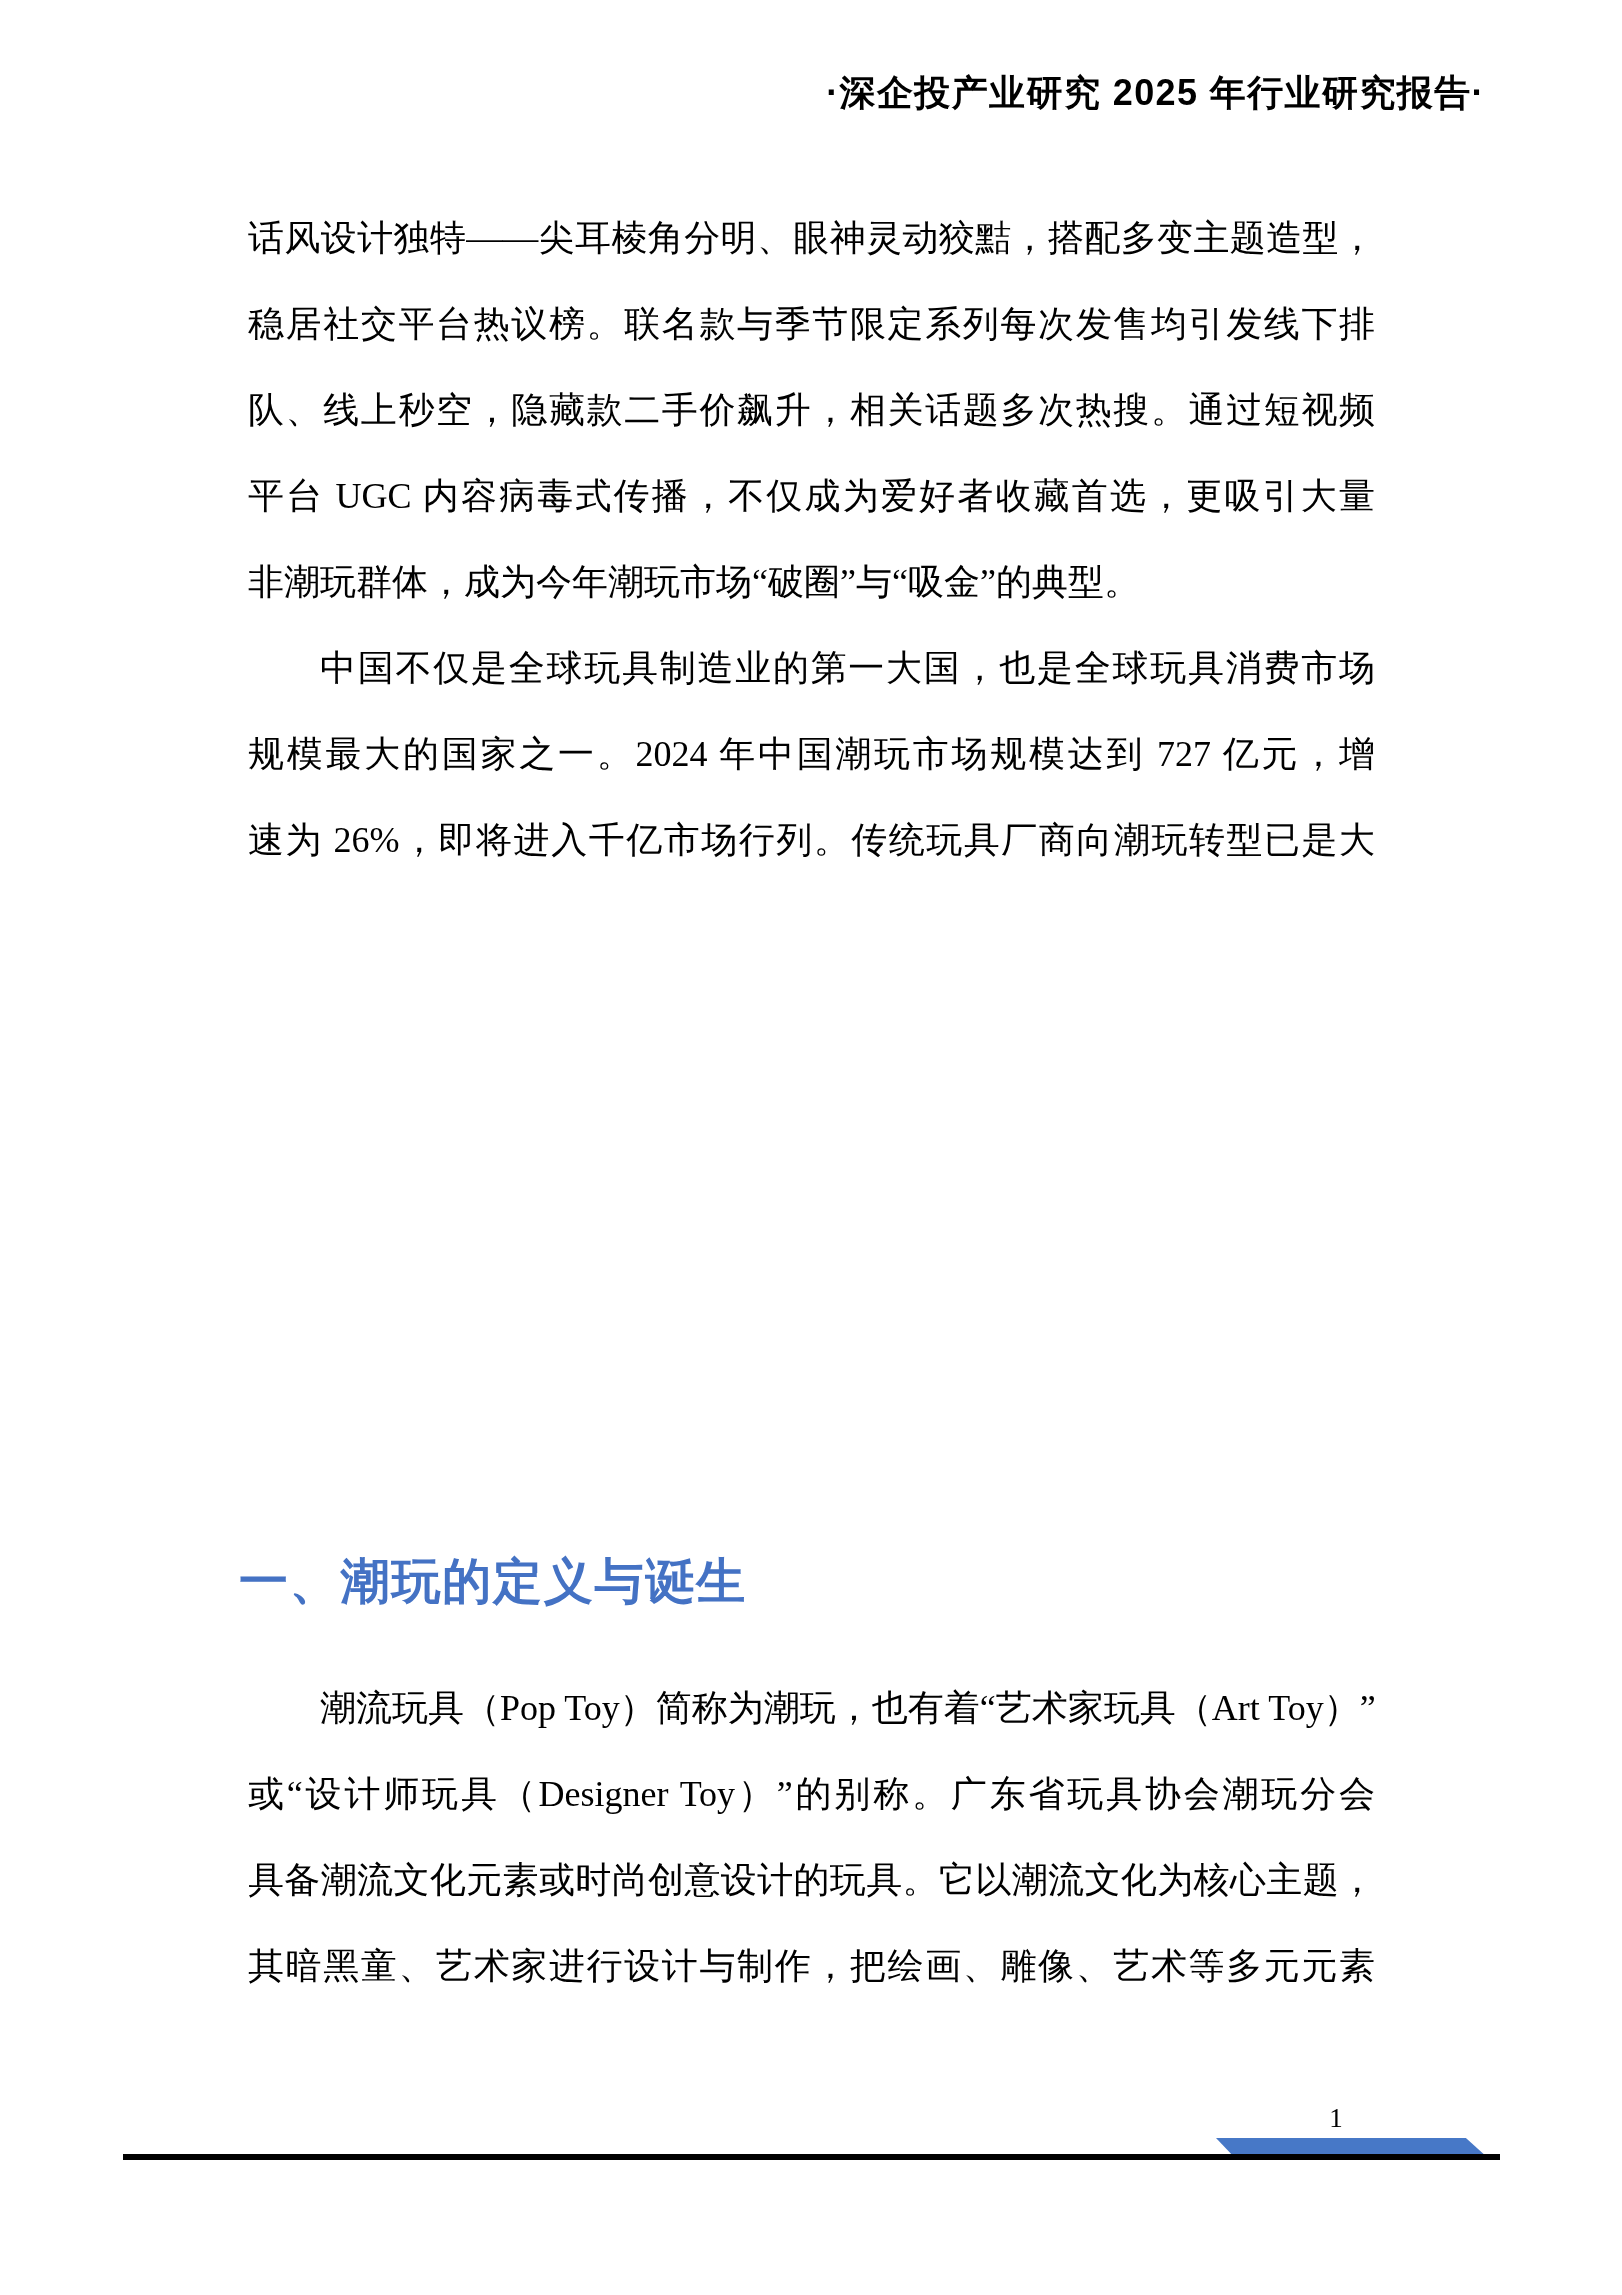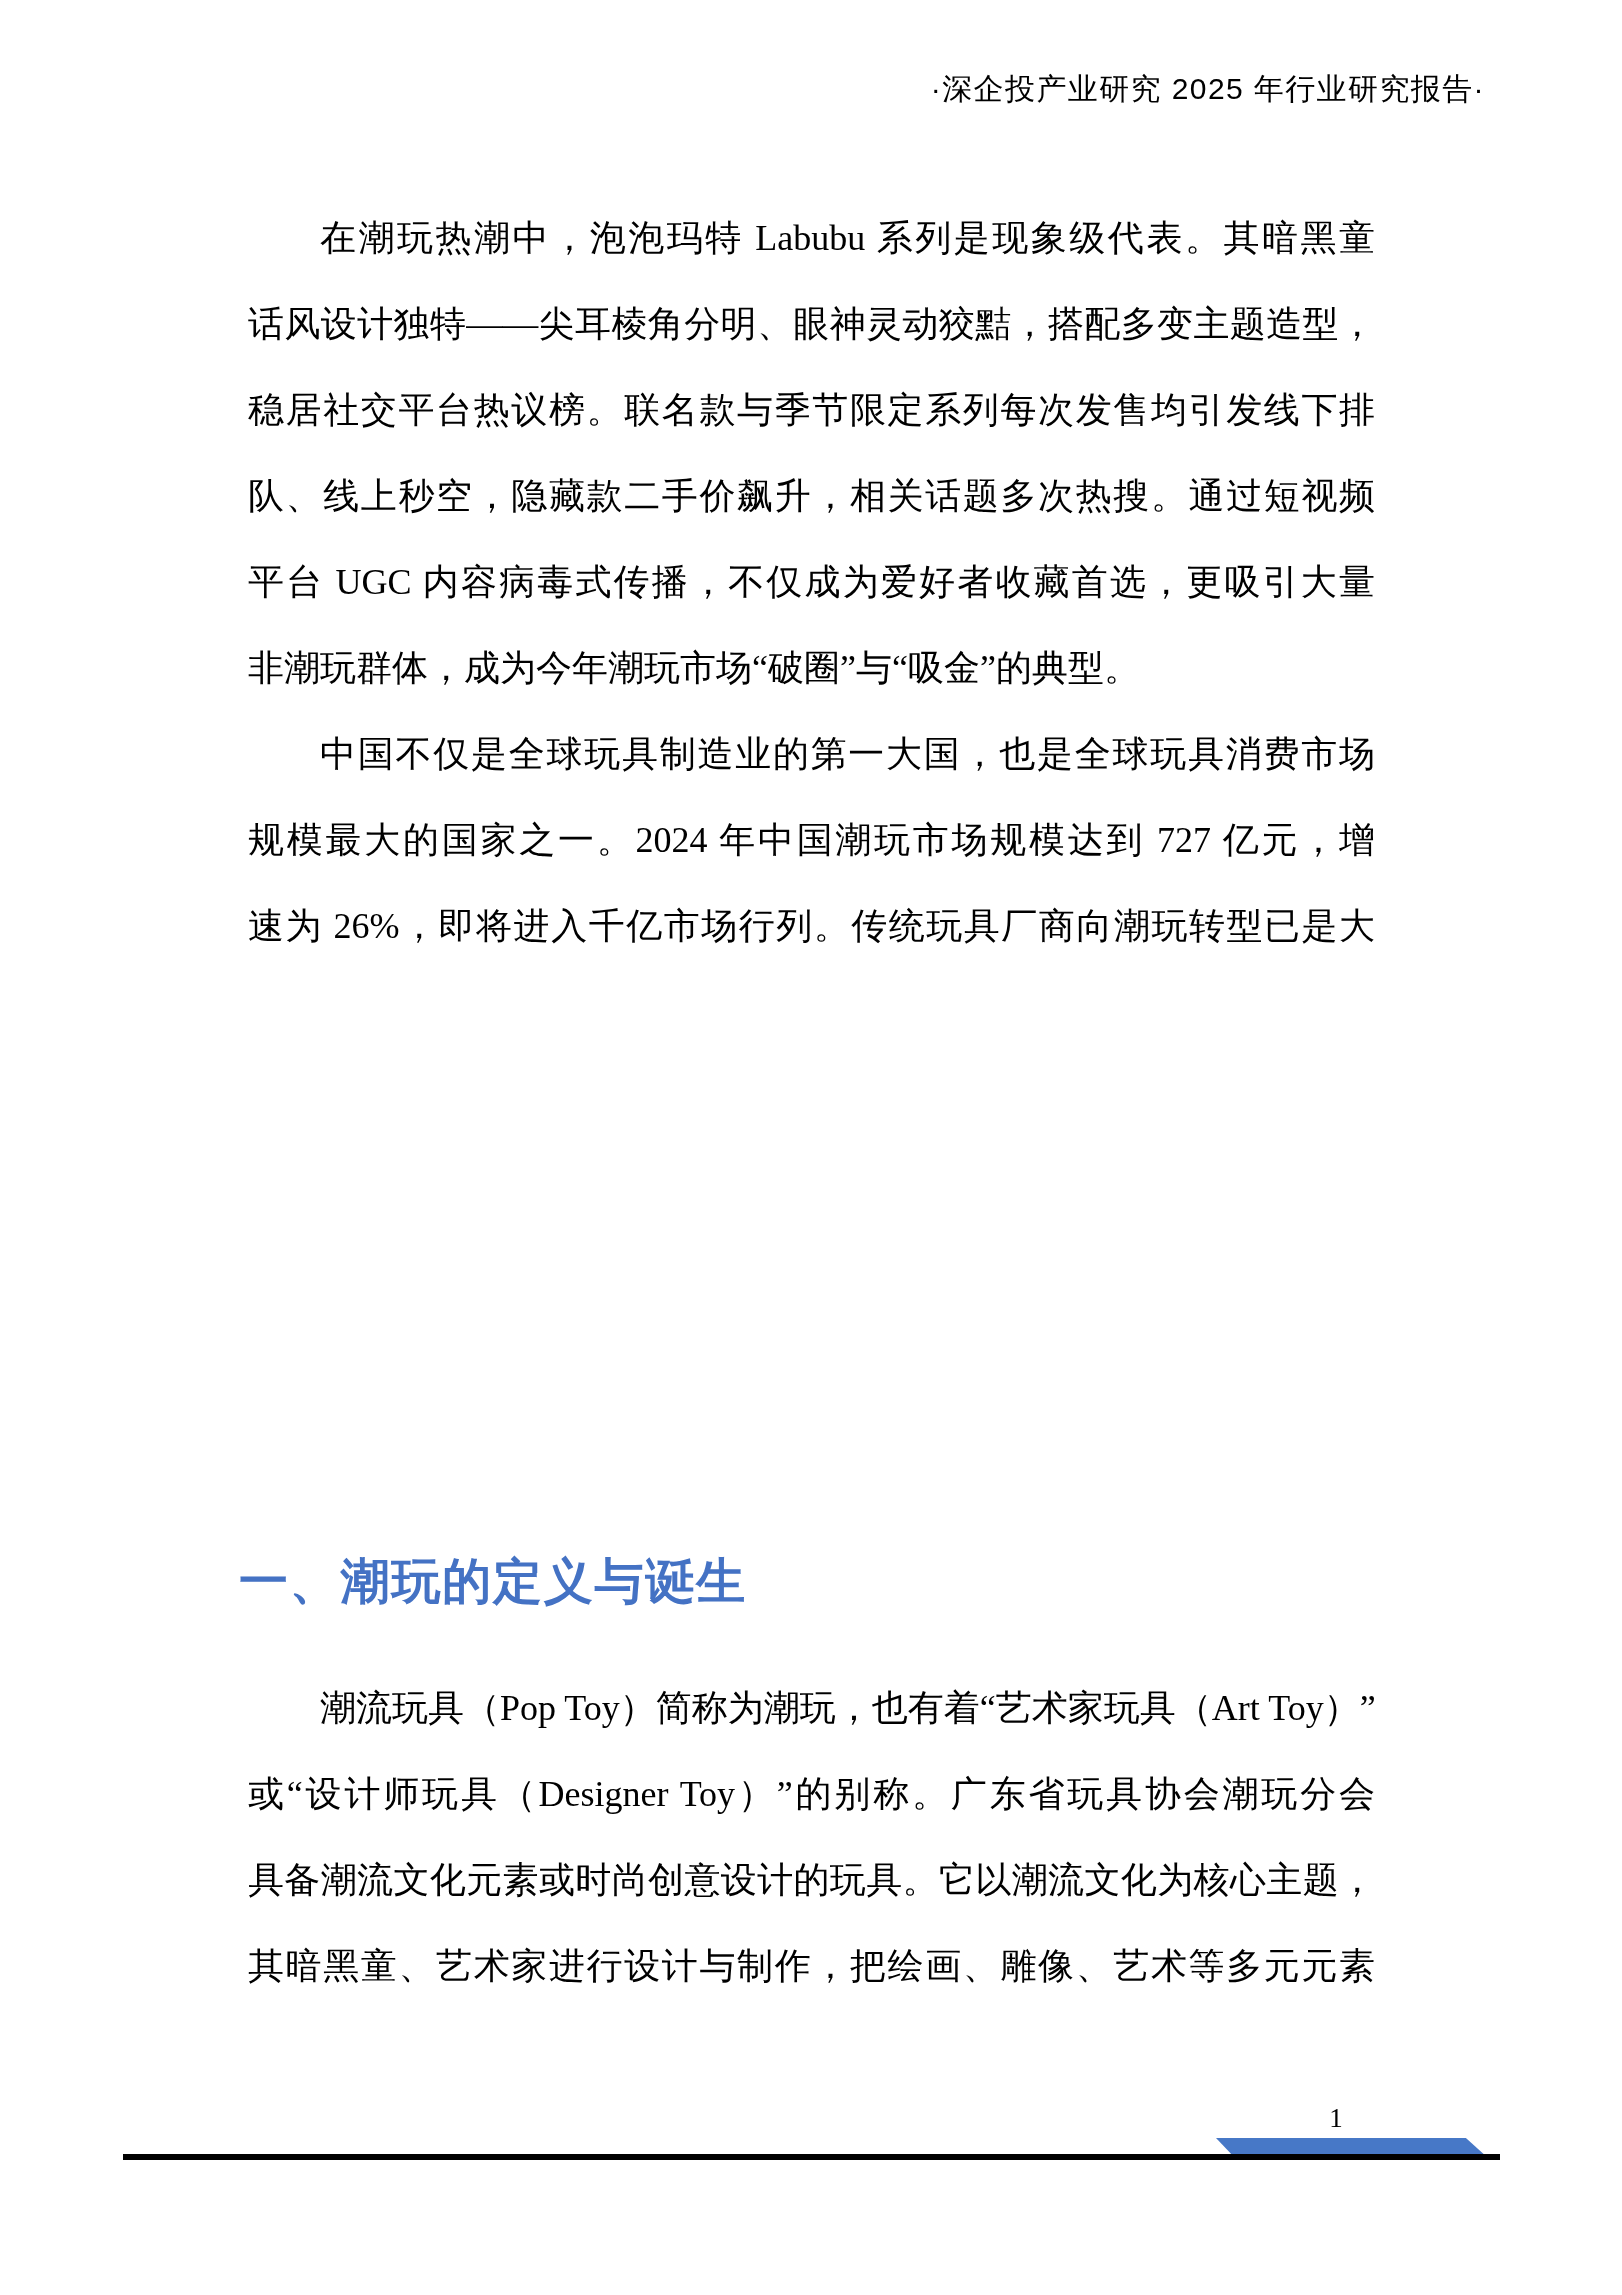--- a/index.html
+++ b/index.html
@@ -9,22 +9,22 @@
     background:#ffffff;
     font-family:"Liberation Serif","DejaVu Serif",serif;
     color:#000000;
     overflow:hidden;
     margin:0 auto;
   }
   .report-header{
     position:absolute;
     top:69px;right:138px;
     font-family:"Liberation Sans","DejaVu Sans",sans-serif;
-    font-weight:normal;
-    font-size:30px;
+    font-weight:bold;
+    font-size:36px;
     letter-spacing:1.4px;
     color:#000000;
     white-space:nowrap;
   }
   .body-block{
     position:absolute;
     left:248px;
     width:1127px;
   }
   #block-intro{top:195px;}
@@ -79,21 +79,20 @@
 </style>
 </head>
 <body>
 
 <div class="page">
 
   <div class="report-header">·深企投产业研究 2025 年行业研究报告·</div>
 
   <div class="body-block" id="block-intro">
     <div>
-      <div class="text-line para-first">在潮玩热潮中，泡泡玛特 Labubu 系列是现象级代表。其暗黑童</div>
       <div class="text-line">话风设计独特——尖耳棱角分明、眼神灵动狡黠，搭配多变主题造型，</div>
       <div class="text-line">稳居社交平台热议榜。联名款与季节限定系列每次发售均引发线下排</div>
       <div class="text-line">队、线上秒空，隐藏款二手价飙升，相关话题多次热搜。通过短视频</div>
       <div class="text-line">平台 UGC 内容病毒式传播，不仅成为爱好者收藏首选，更吸引大量</div>
       <div class="text-line para-last">非潮玩群体，成为今年潮玩市场“破圈”与“吸金”的典型。</div>
     </div>
     <div>
       <div class="text-line para-first">中国不仅是全球玩具制造业的第一大国，也是全球玩具消费市场</div>
       <div class="text-line">规模最大的国家之一。2024 年中国潮玩市场规模达到 727 亿元，增</div>
       <div class="text-line">速为 26%，即将进入千亿市场行列。传统玩具厂商向潮玩转型已是大</div>

